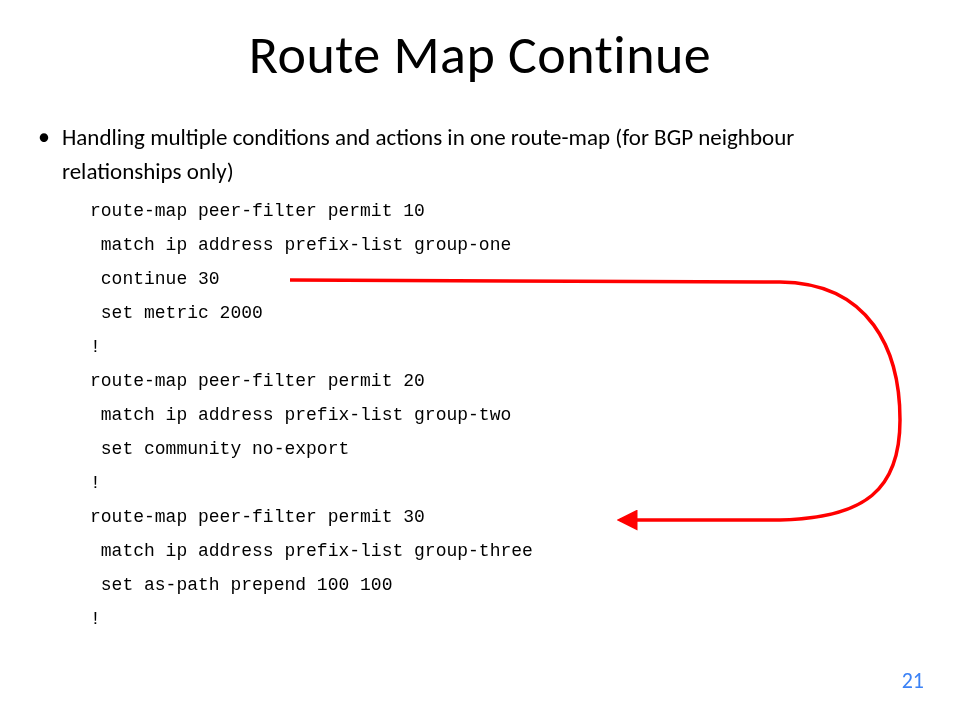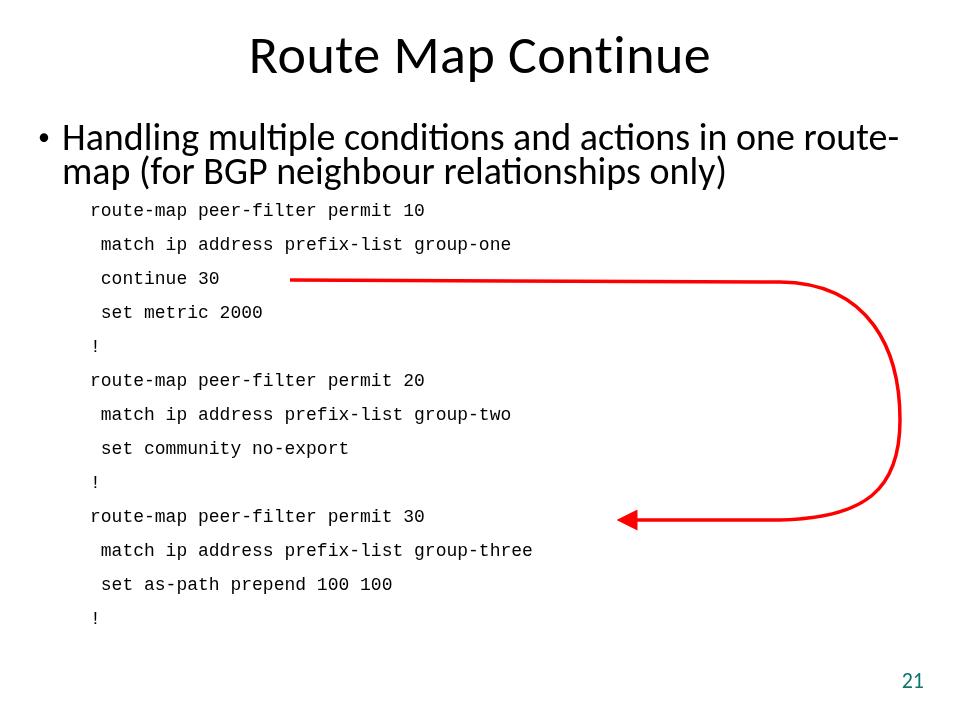--- a/index.html
+++ b/index.html
@@ -40,37 +40,37 @@
     align-items: flex-start;
     margin-bottom: 4px;
   }
   .bullet-dot {
     font-size: 24px;
     line-height: 30px;
     margin-right: 12px;
     margin-top: 2px;
   }
   .bullet-text {
-    font-size: 38px;
+    font-size: 23px;
     line-height: 34px;
   }
   .code-block {
     margin-left: 52px;
     margin-top: 6px;
     font-family: "Courier New", Courier, monospace;
     font-size: 18px;
     line-height: 34px;
     white-space: pre;
   }
   .page-num {
     position: absolute;
     right: 36px;
     bottom: 26px;
     font-size: 22px;
-    color: #0f766e;
+    color: #3b82f6;
   }
   .arrow-svg {
     position: absolute;
     top: 0;
     left: 0;
     width: 960px;
     height: 720px;
     pointer-events: none;
   }
 </style>

